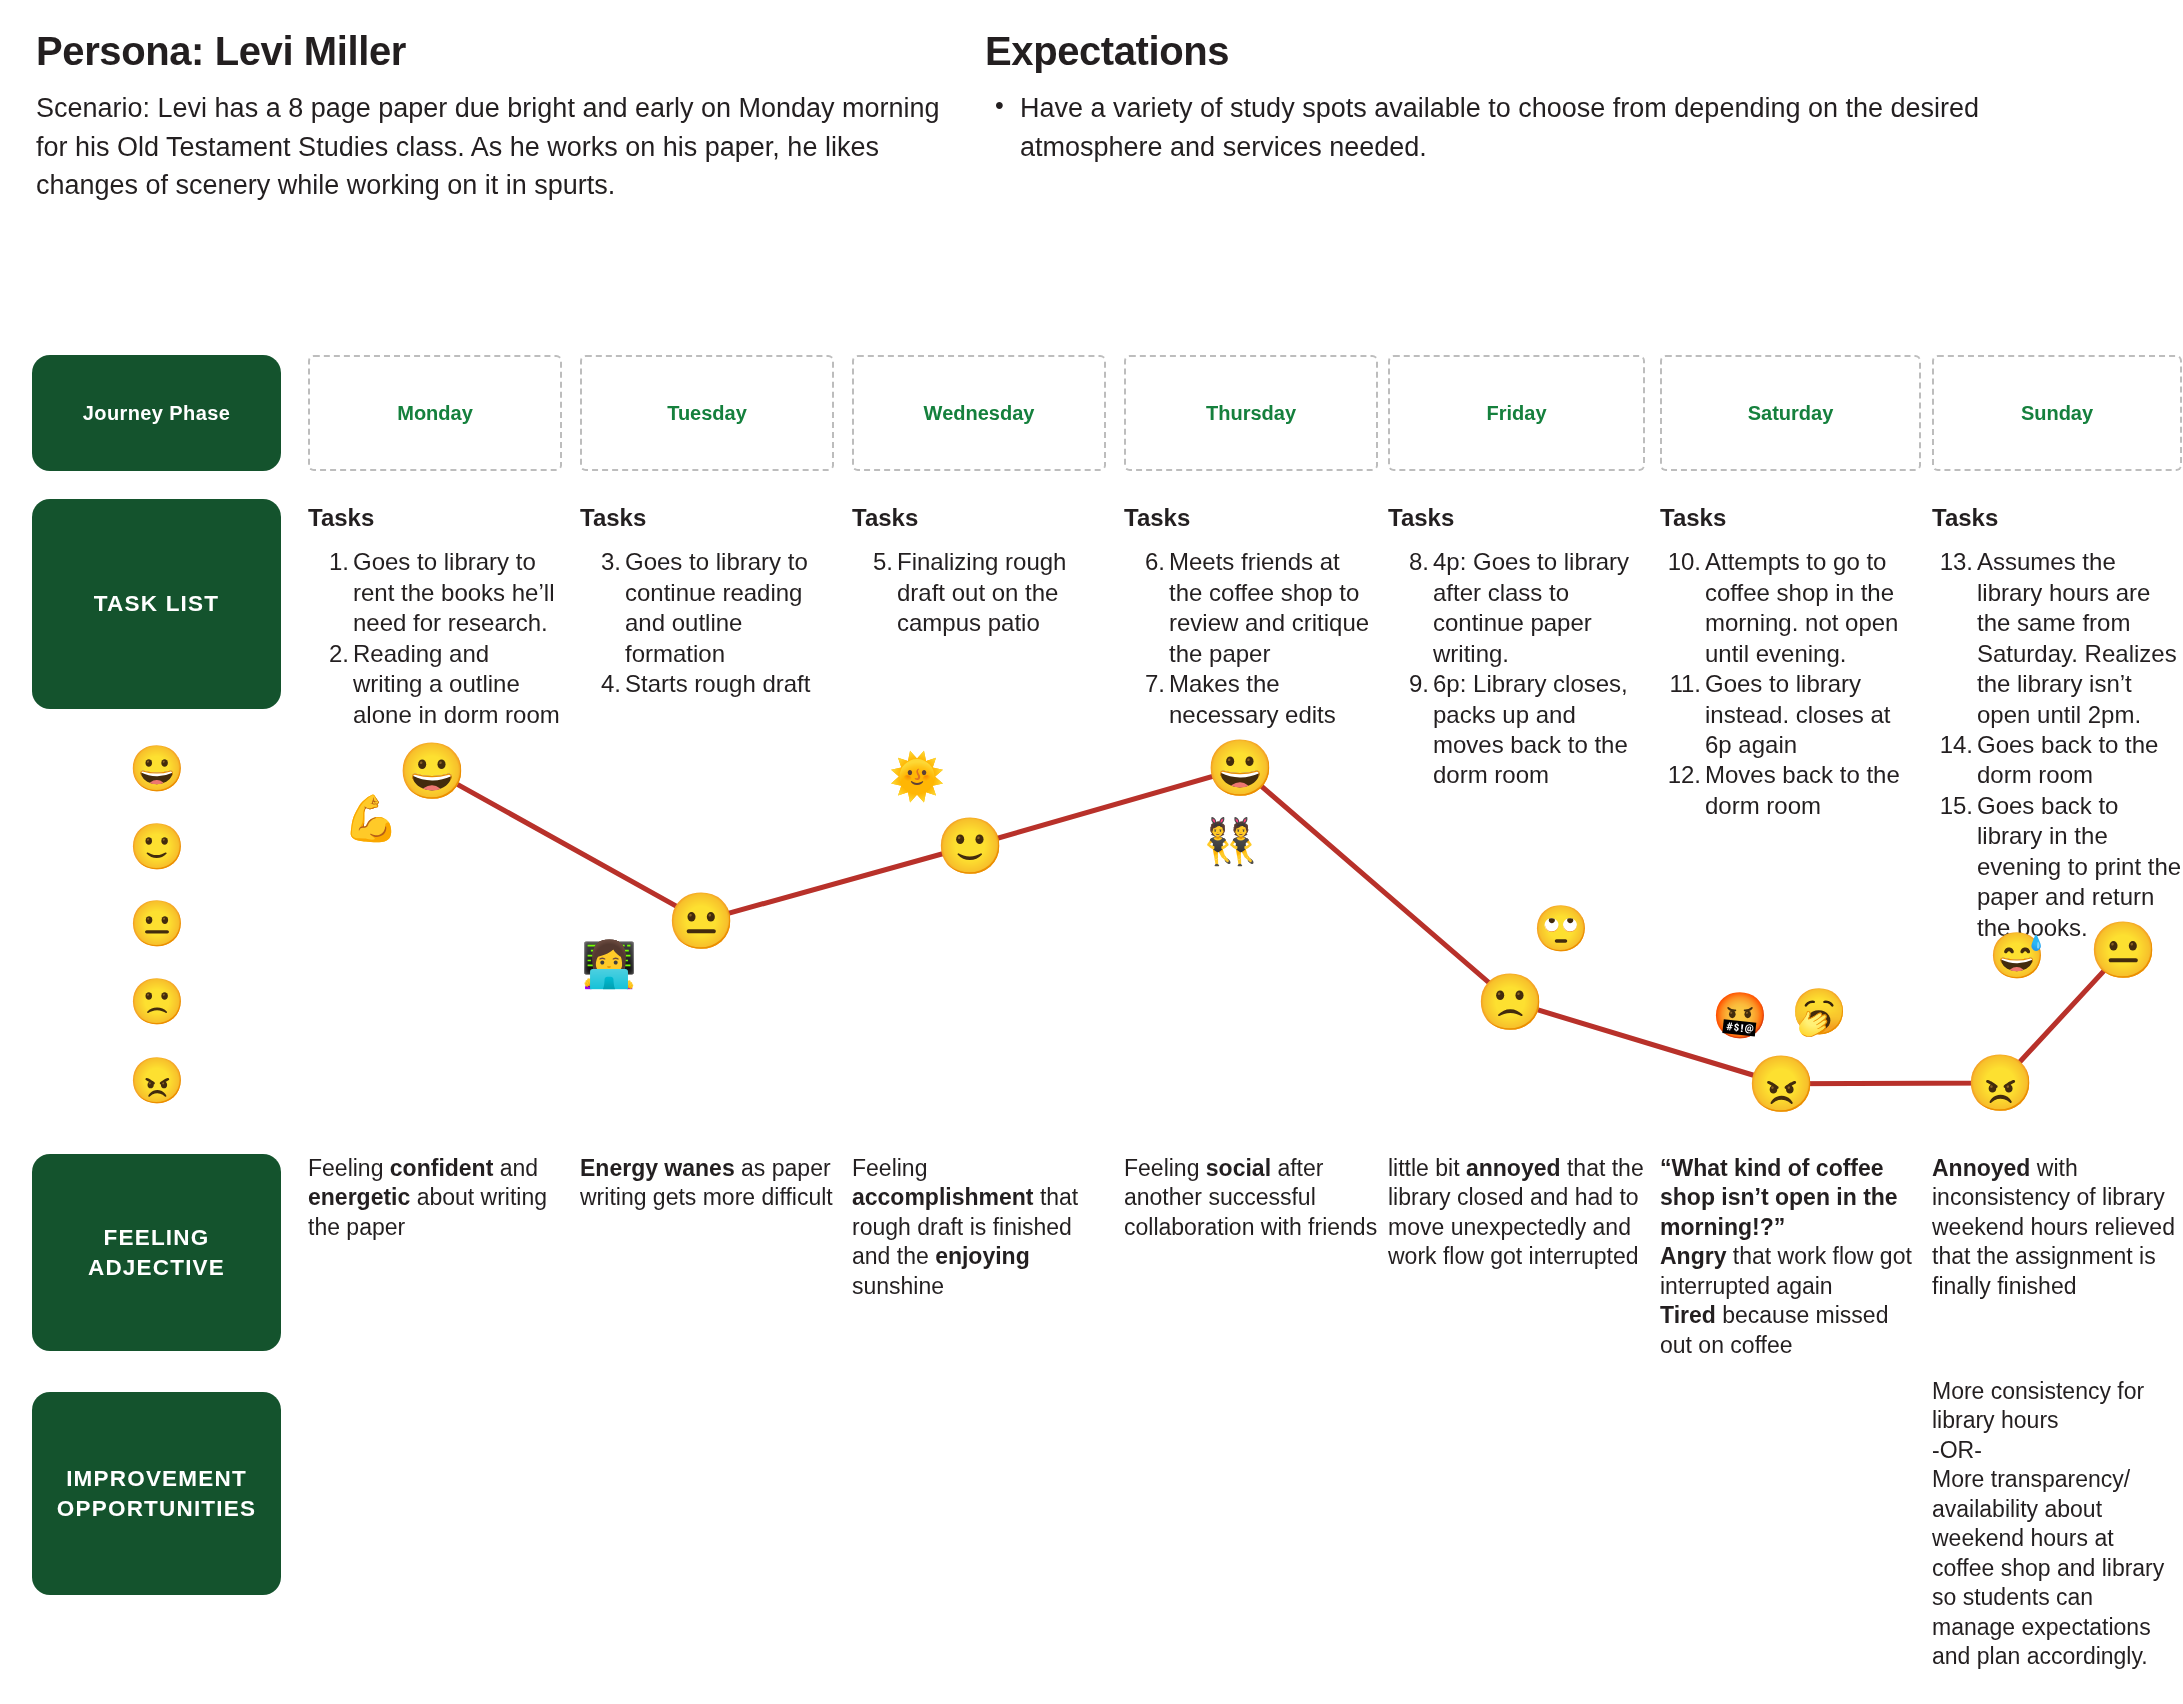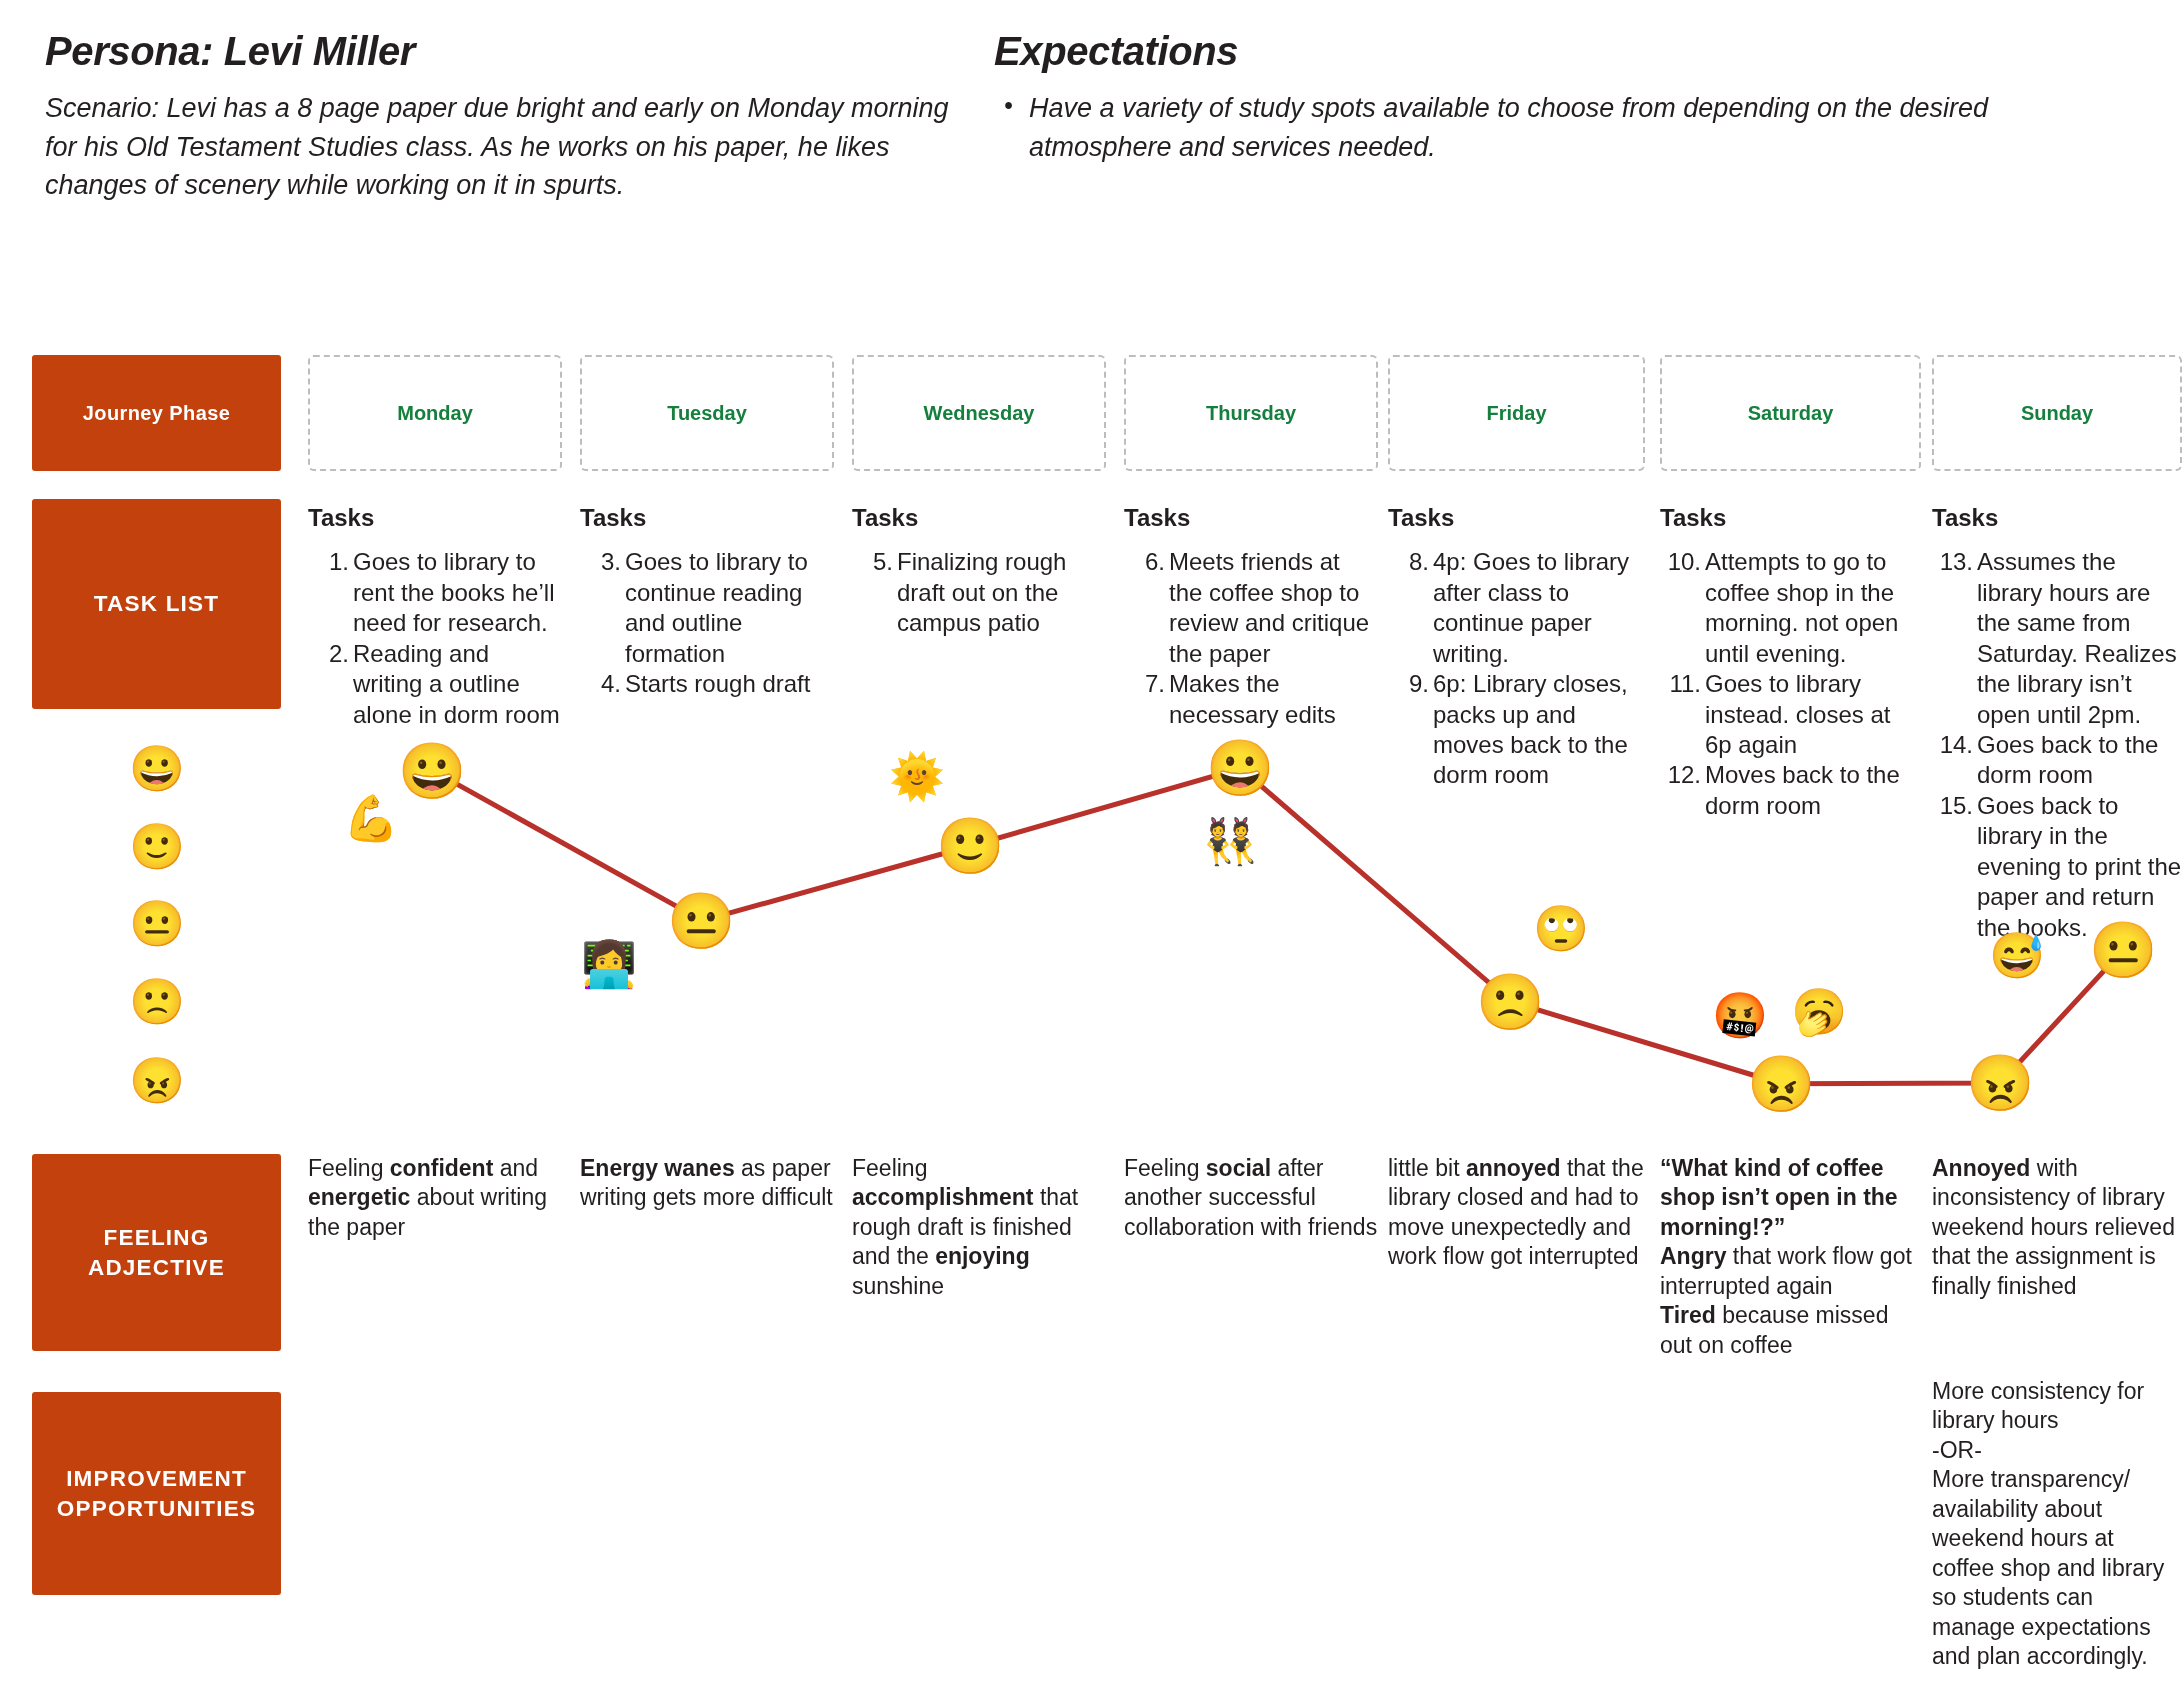--- a/index.html
+++ b/index.html
@@ -7,21 +7,21 @@
     width: 2183px;
     height: 1705px;
     background: #ffffff;
     font-family: "Liberation Sans", sans-serif;
     color: #231f20;
     overflow: hidden;
   }
   .page { position: relative; width: 2183px; height: 1705px; }
 
   
-  .header { position: absolute; left: 45px; top: 29px; width: 2131px; display: flex; font-style: italic; }
+  .header { position: absolute; left: 36px; top: 29px; width: 2131px; display: flex; }
   .persona-block { width: 906px; }
   .exp-block { width: 1174px; padding-left: 43px; }
   .h1 {
     font-size: 40px;
     font-weight: bold;
     letter-spacing: -0.4px;
     line-height: 1.1;
     margin-bottom: 16px;
   }
   .body-text {
@@ -41,22 +41,22 @@
     content: "\2022";
     position: absolute;
     left: 10px;
     top: -1.4px;
     font-size: 25px;
   }
 
   
   .chip {
     position: absolute;
-    background: #c2410c;
-    border-radius: 3px;
+    background: #14532d;
+    border-radius: 18px;
     color: #ffffff;
     display: flex;
     align-items: center;
     justify-content: center;
     text-align: center;
     font-weight: bold;
     letter-spacing: 1.2px;
     line-height: 1.3;
     padding: 5.8px;
   }

